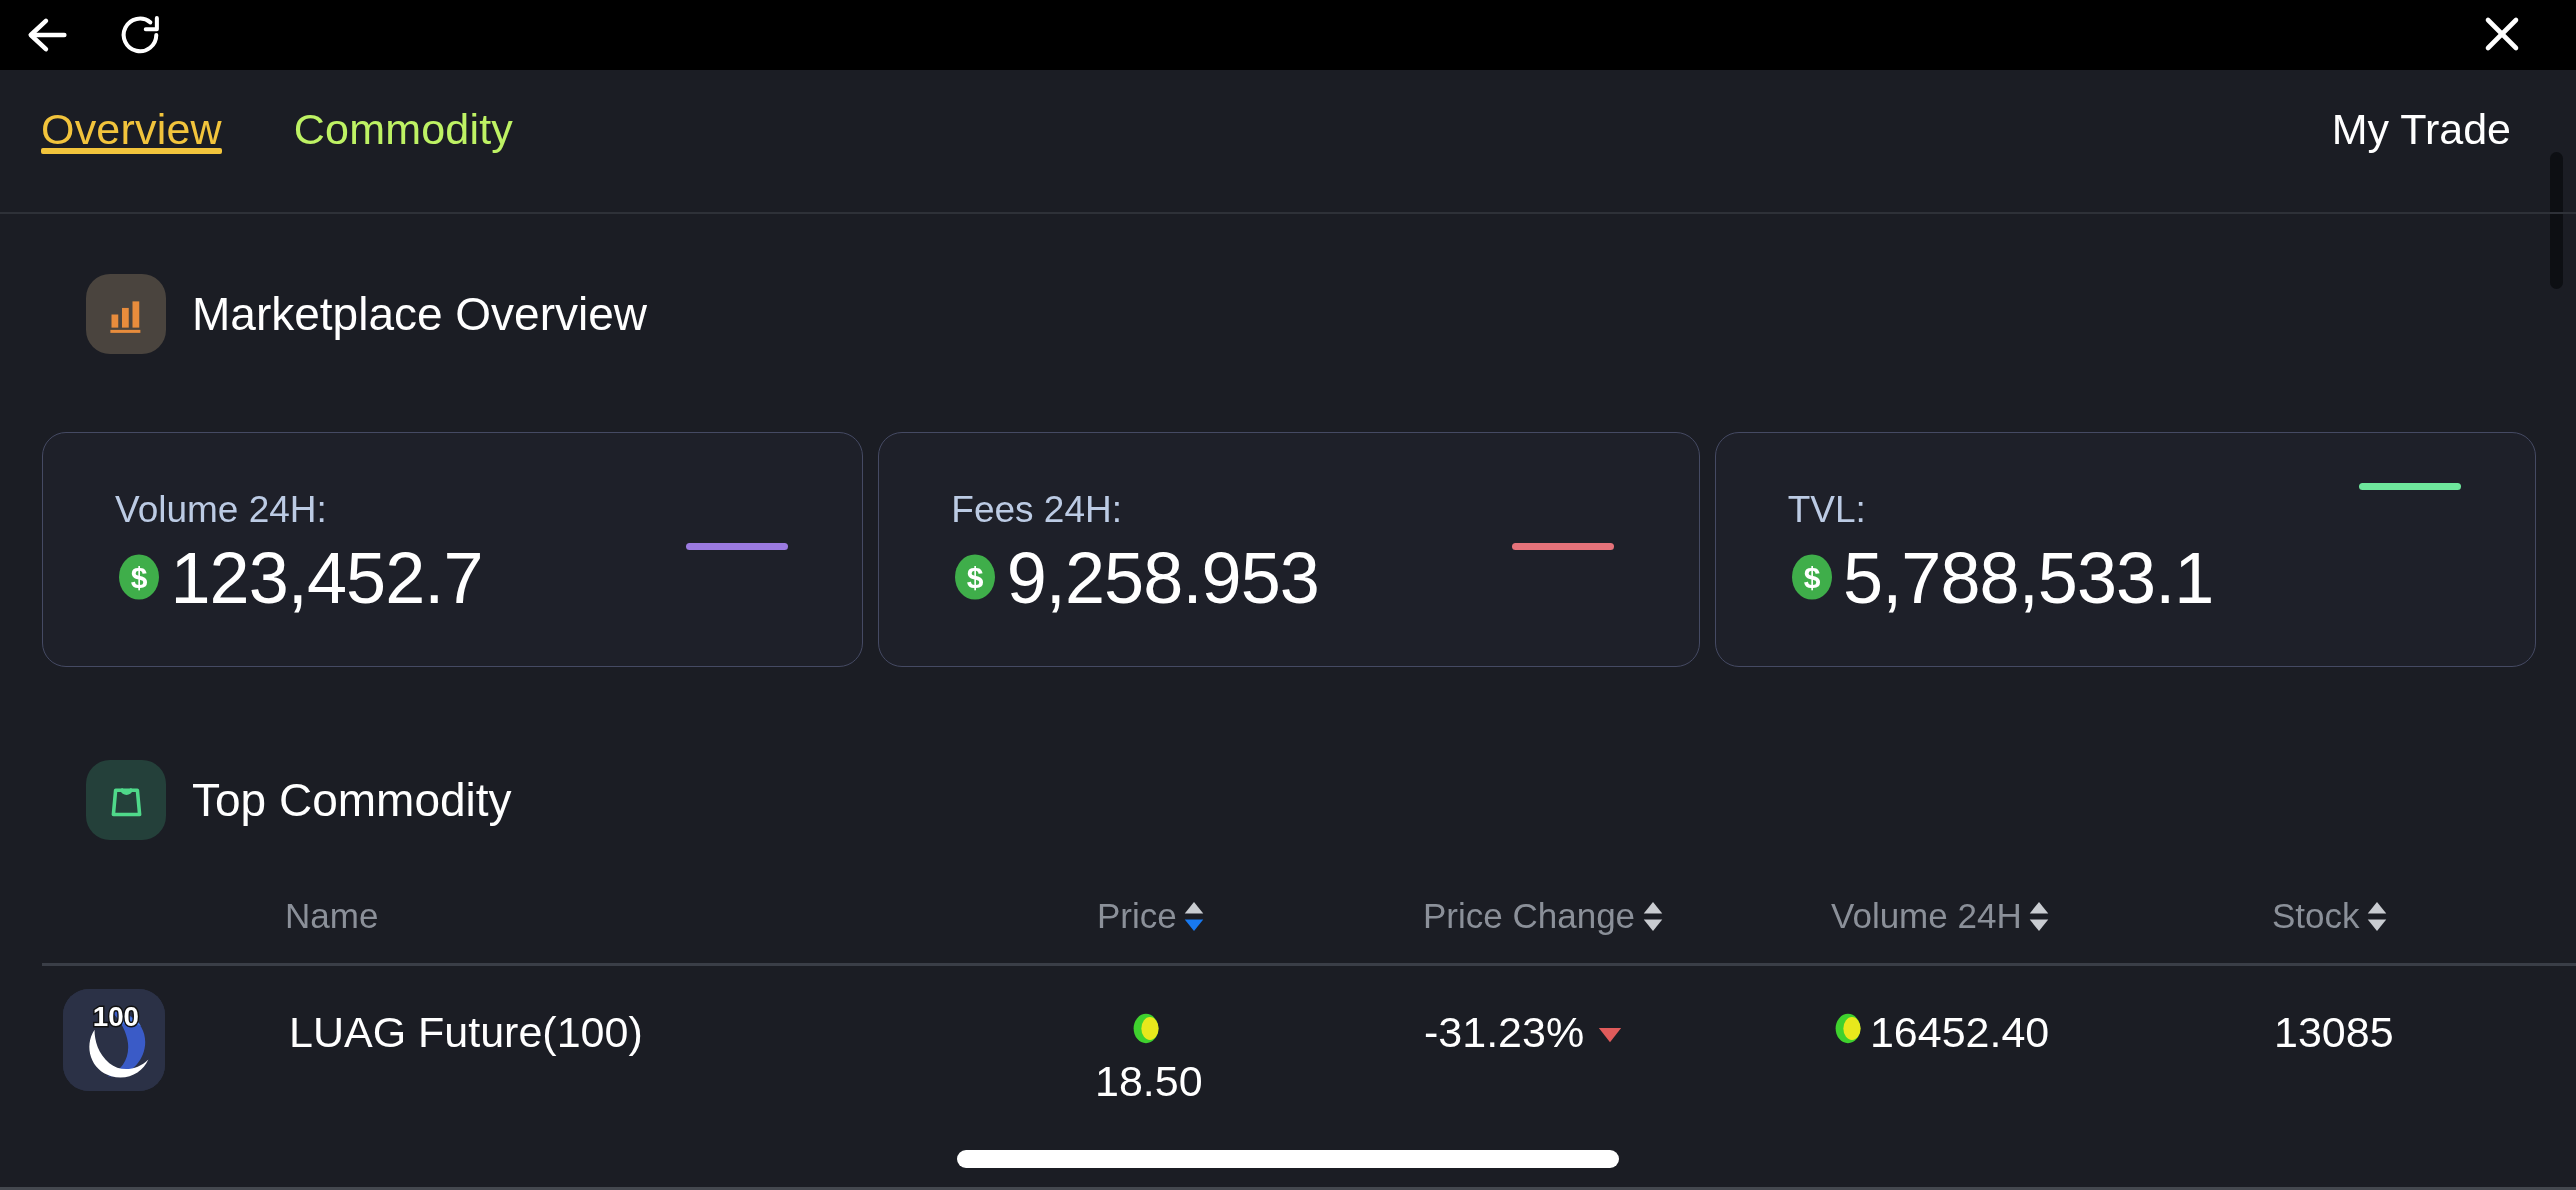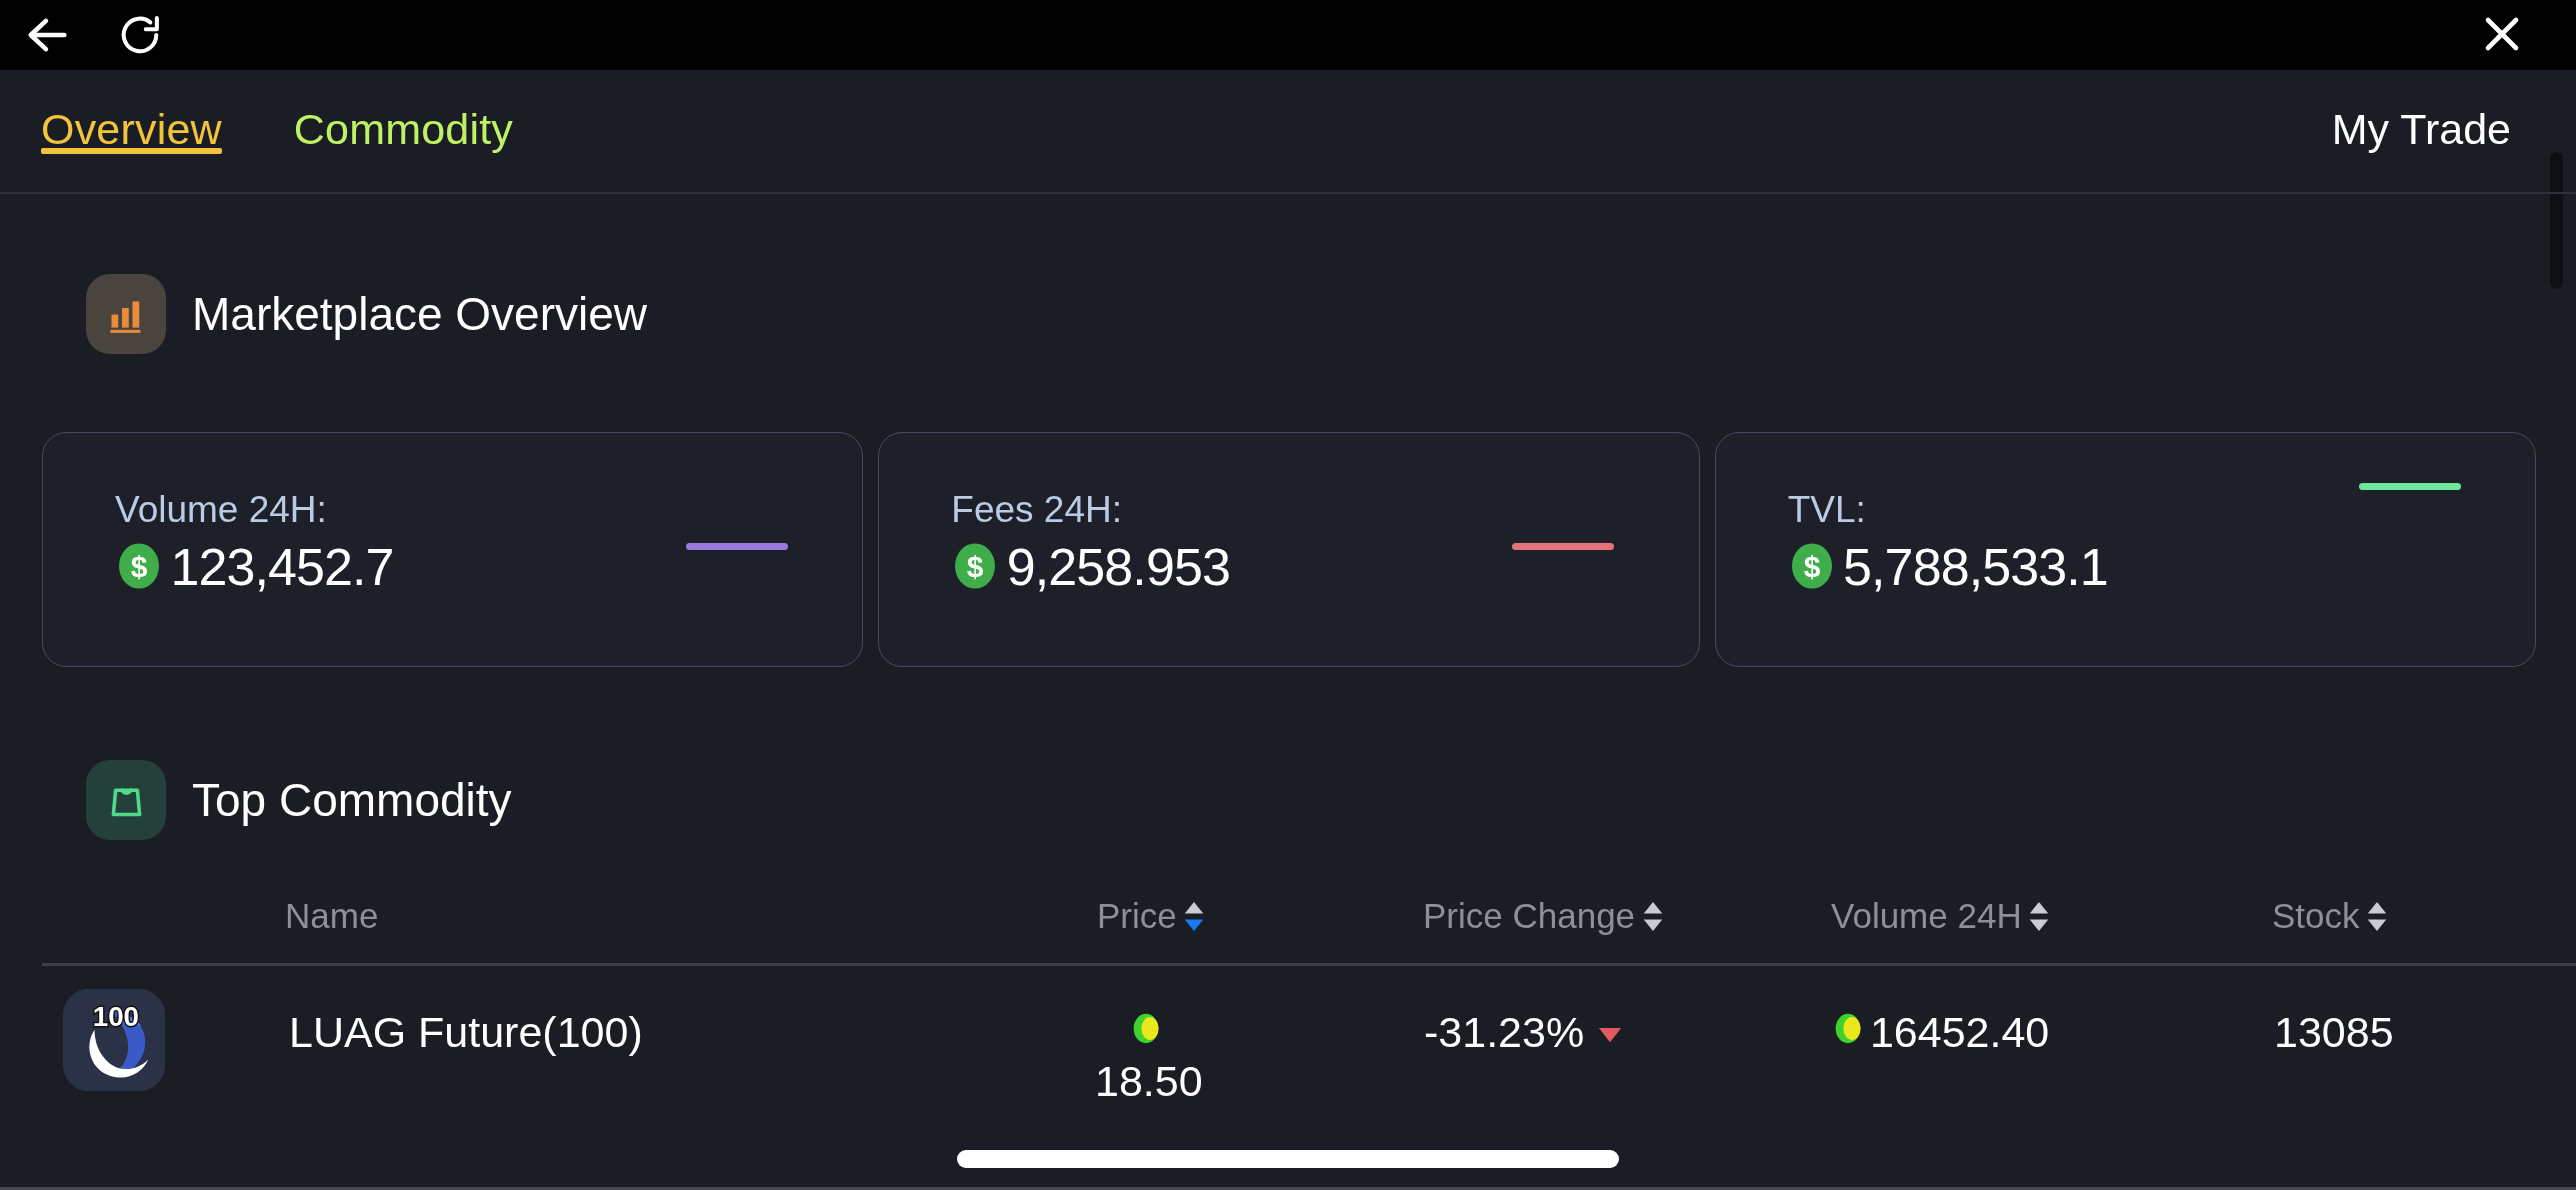--- a/index.html
+++ b/index.html
@@ -32,21 +32,21 @@
   .close-btn {
     position: absolute; right: 28px; top: 0;
     width: 93px; height: 70px;
     display: flex; align-items: center; justify-content: center;
     cursor: pointer;
   }
 
   
   .tabbar {
     position: absolute; top: 70px; left: 0;
-    width: 2576px; height: 124px;
+    width: 2576px; height: 144px;
     background: #1b1d24;
   }
   .tabbar-line {
     position: absolute; left: 0; bottom: 0;
     width: 2576px; height: 1.9px;
     background: #2e3138;
   }
   .tabs {
     position: absolute; left: 41px; top: 0;
     height: 144px;
@@ -126,21 +126,21 @@
     white-space: nowrap;
   }
   .card-value-row {
     position: absolute;
     left: 72px; top: 104px;
     display: flex; align-items: center;
   }
   .dollar-badge { flex: none; }
   .card-value {
     margin-left: 7.4px;
-    font-size: 52px;
+    font-size: 72px;
     color: #ffffff;
     white-space: nowrap;
     letter-spacing: -0.9px;
   }
   .spark {
     position: absolute;
     width: 102px; height: 6.5px;
     border-radius: 3.7px;
   }
   .spark.s1 { right: 74px; top: 110px; background: #9b7ae0; }

